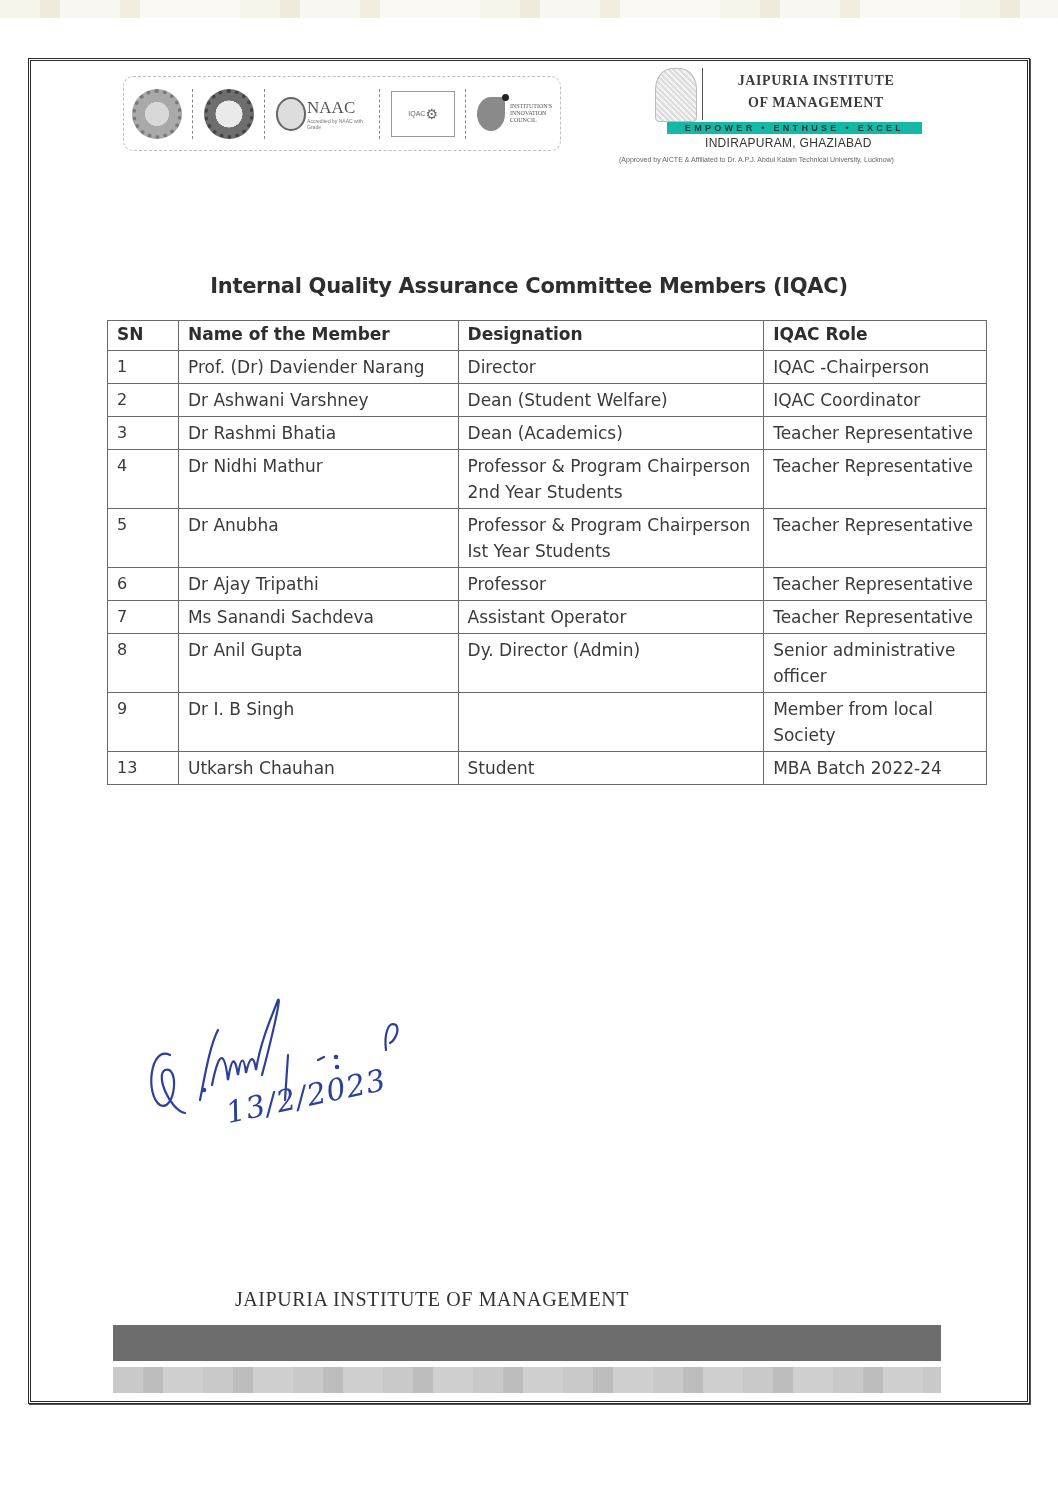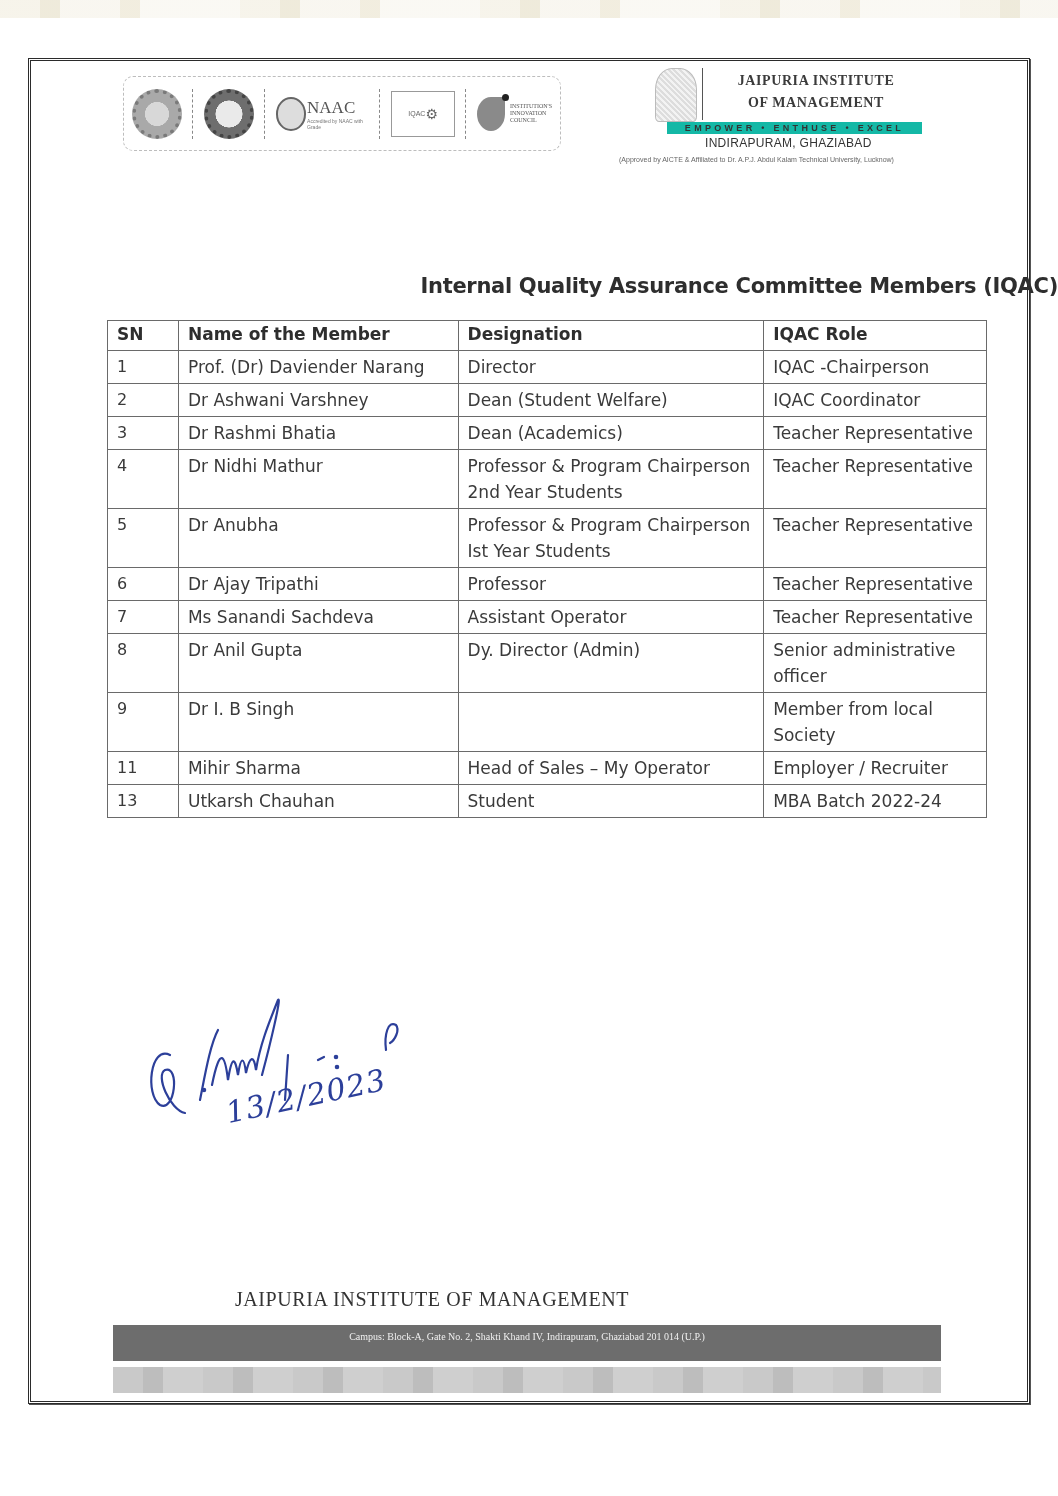--- a/index.html
+++ b/index.html
@@ -57,21 +57,21 @@
     }
     .inst-tagline {
       position: absolute; left: 12px; top: 56px; width: 255px; height: 12px; background: #14b8a6;
       font-size: 9px; letter-spacing: 3.3px; color: #333; font-weight: bold; line-height: 12px; text-align: center;
     }
     .inst-location { position: absolute; left: 50px; top: 70px; font-size: 12px; color:#333; letter-spacing: .3px; }
     .inst-approval { position: absolute; left: -36px; top: 90px; font-size: 7px; color:#666; white-space: nowrap; }
 
     
     .doc-title {
-      position: absolute; left: 0; width: 1058px; top: 274px; text-align: right;
+      position: absolute; left: 0; width: 1058px; top: 274px; text-align: center;
       font-family: "DejaVu Sans", sans-serif; font-weight: bold; font-size: 21px; color: #2e2e2e;
       letter-spacing: -0.3px;
     }
 
     
     table.members {
       position: absolute; left: 107px; top: 320px; width: 880px;
       border-collapse: collapse; font-family: "DejaVu Sans", sans-serif; font-size: 17px; color: #3a3a3a;
     }
     table.members td, table.members th {
@@ -225,26 +225,20 @@
         <td>Dy. Director (Admin)</td>
         <td>Senior administrative officer</td>
       </tr>
       <tr>
         <td class="sn">9</td>
         <td>Dr I. B Singh</td>
         <td></td>
         <td>Member from local Society</td>
       </tr>
       <tr>
-        <td class="sn">11</td>
-        <td>Mihir Sharma</td>
-        <td>Head of Sales – My Operator</td>
-        <td>Employer / Recruiter</td>
-      </tr>
-      <tr>
         <td class="sn">13</td>
         <td>Utkarsh Chauhan</td>
         <td>Student</td>
         <td>MBA Batch 2022-24</td>
       </tr>
     </tbody>
 </table>
 
 <div class="signature">
   <svg viewBox="0 0 300 200">
@@ -257,15 +251,14 @@
       <circle cx="197" cy="82" r="1.2"></circle>
       <circle cx="64" cy="105" r="1.2"></circle>
       <path d="M246 65 C 244 50, 248 35, 256 40 C 260 45, 255 55, 250 58"></path>
     </g>
   </svg>
 </div>
 <div class="sig-date">13/2/2023</div>
 
 <div class="footer-title">JAIPURIA INSTITUTE OF MANAGEMENT</div>
 <div class="footer-bar">
-  <div>Campus: Block-A, Gate No. 2, Shakti Khand IV, Indirapuram, Ghaziabad 201 014 (U.P.)</div>
 </div>
 <div class="footer-bar2"></div>
 
 </body></html>

